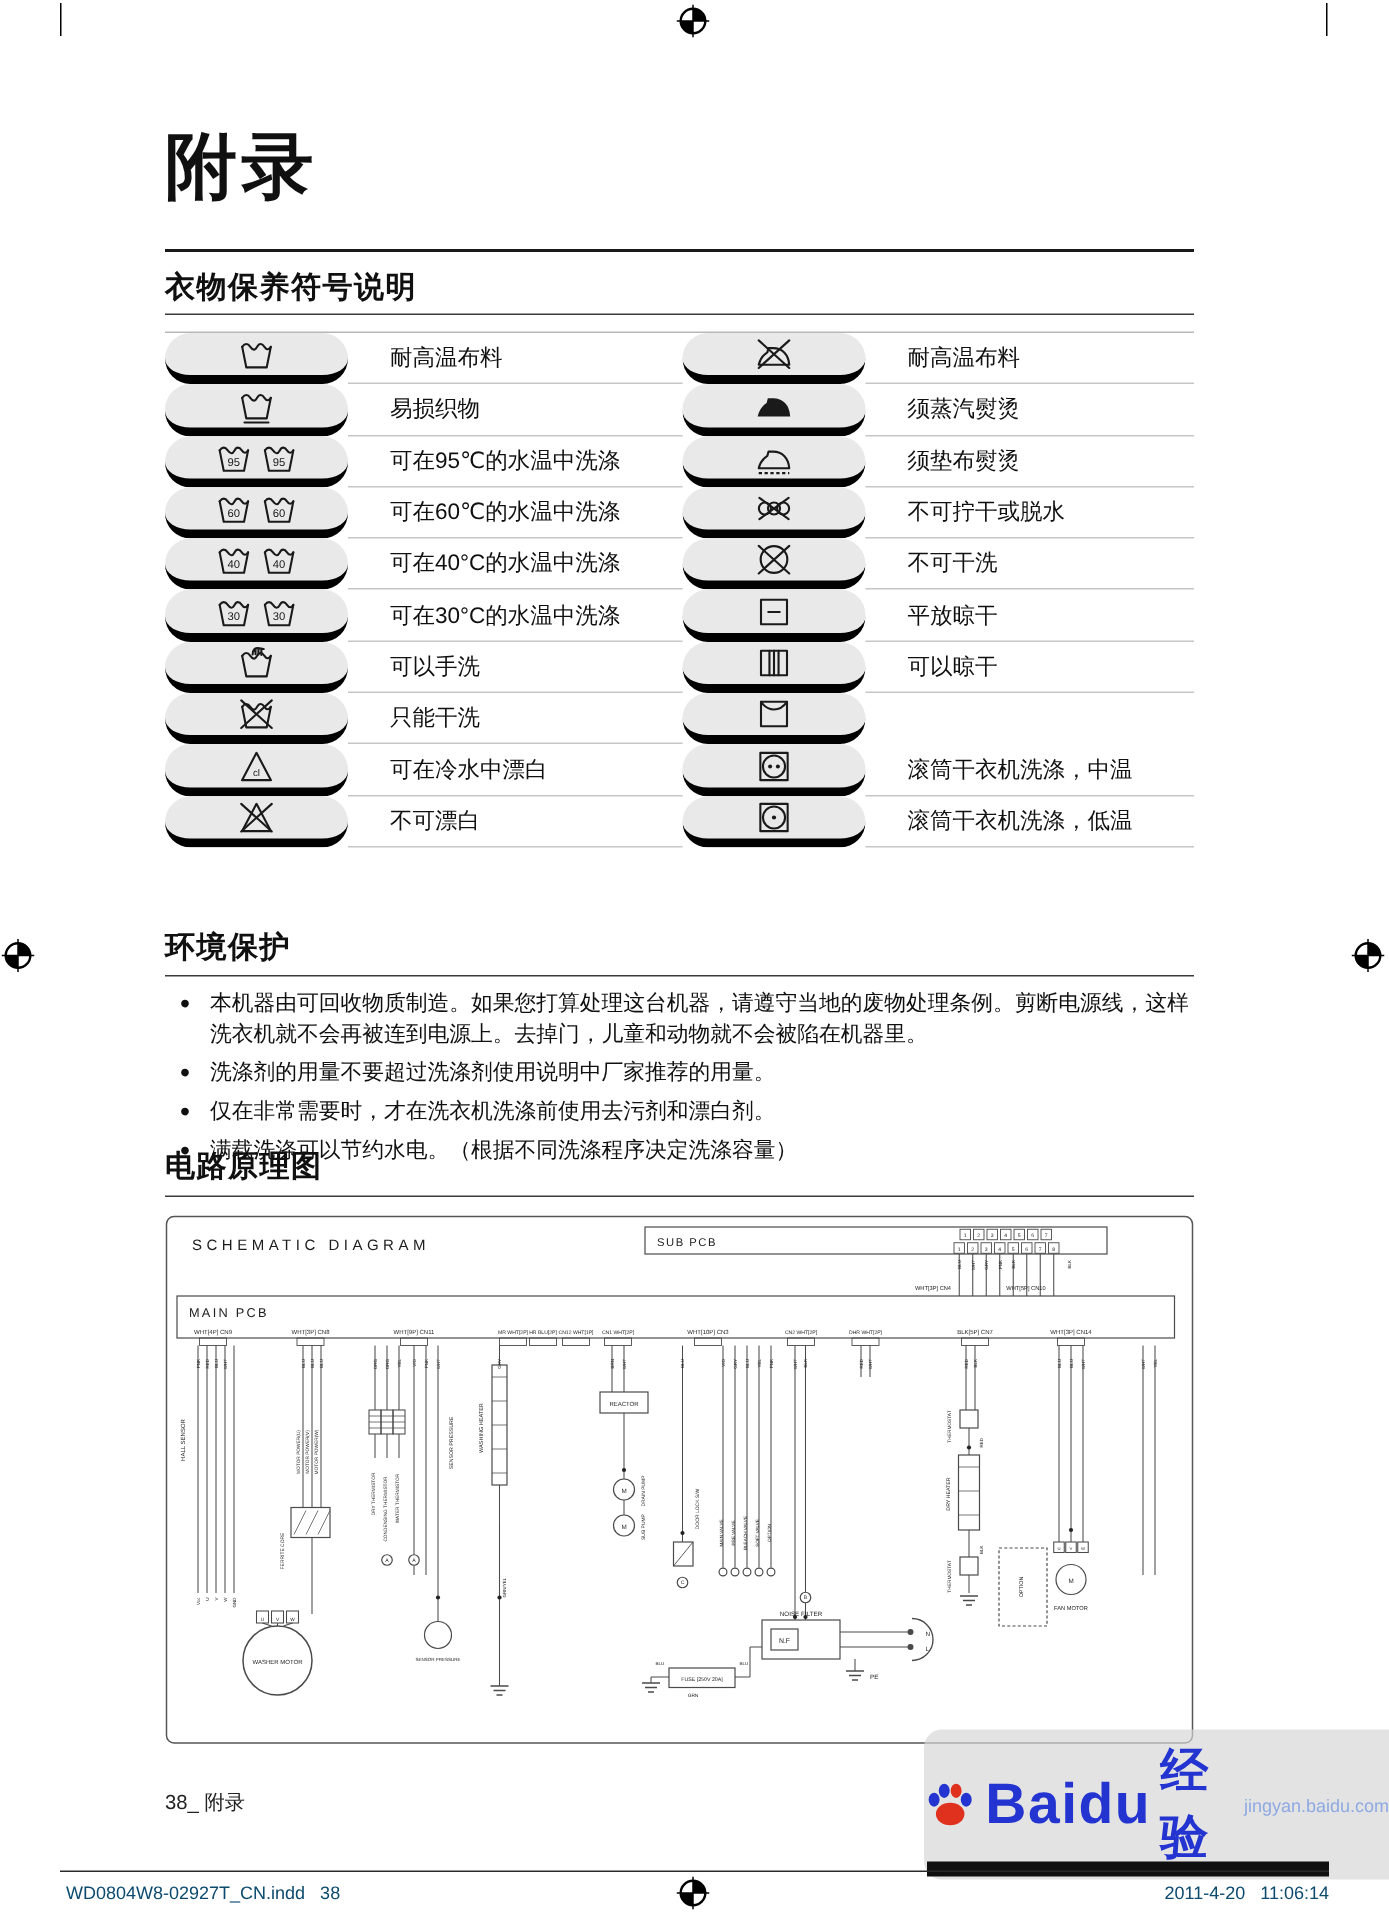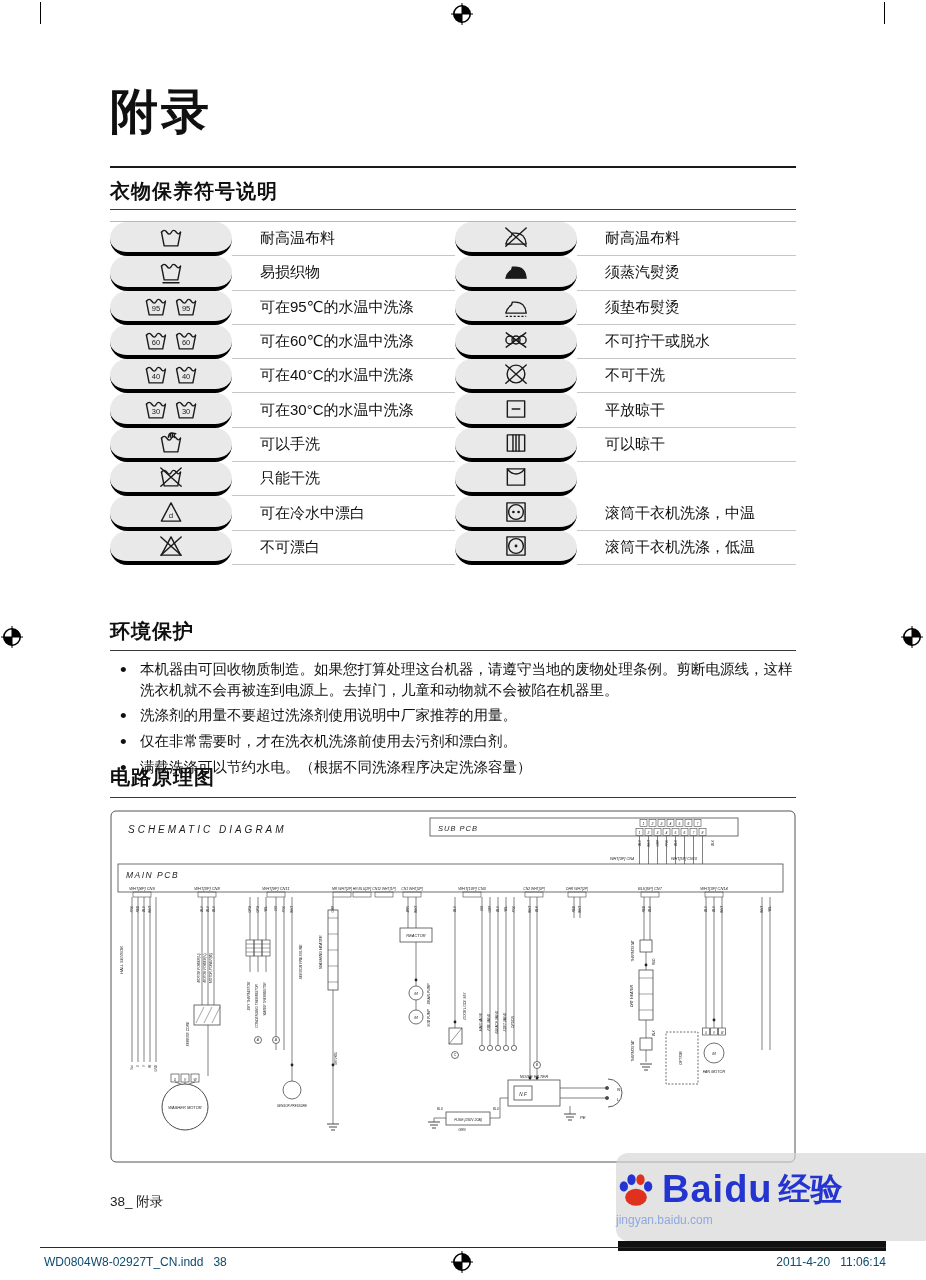--- a/index.html
+++ b/index.html
@@ -8,37 +8,37 @@
   .reg{position:absolute;}
   .tick{position:absolute;width:1px;height:22px;background:#000;}
   #page-title{position:absolute;left:110px;top:84px;font-size:48px;font-weight:700;letter-spacing:3px;line-height:1.15;}
   .rule{position:absolute;left:110px;width:686px;background:#1a1a1a;}
   .rule-title{top:166px;height:2px;}
   .rule-thin{height:1px;background:#3a3a3a;}
   .h2{position:absolute;left:110px;font-size:20px;font-weight:700;letter-spacing:1px;}
   #care-heading{top:178px;}
   #care-table{position:absolute;left:110px;top:221px;width:686px;border-top:1px solid #b8b8b8;}
   .care-row{display:flex;height:34.3px;}
-  .cell-sym{width:122px;background:#e9e9e9;border-bottom:4px solid #000000;display:flex;align-items:center;justify-content:center;box-sizing:border-box;border-radius:17px;}
+  .cell-sym{width:122px;background:#e9e9e9;border-bottom:6px solid #000000;display:flex;align-items:center;justify-content:center;box-sizing:border-box;border-radius:17px;}
   .cell-sym.right{width:122px;}
   .cell-label{box-sizing:border-box;border-bottom:1px solid #c6c6c6;display:flex;align-items:center;padding-left:28px;font-size:15px;}
   .cell-label.l{width:223px;}
   .cell-label.r{width:219px;}
   #env-heading{top:618px;}
   .rule-env{top:650px;}
   .rule-care{top:209px;}
   #env-list{position:absolute;left:110px;top:659px;width:686px;}
   .env-item{position:relative;padding-left:30px;font-size:14.5px;line-height:1.43;margin-bottom:5px;}
   .env-item::before{content:"•";position:absolute;left:10px;top:-3px;font-size:19px;}
   #circuit-heading{top:764px;}
   .rule-circuit{top:797px;}
-  #schematic{position:absolute;left:110px;top:810px;width:766px;height:353px;font-style:italic;}
+  #schematic{position:absolute;left:110px;top:810px;width:766px;height:353px;}
   #schematic text{fill:#1c1c1c;font-family:"Liberation Sans","DejaVu Sans",sans-serif;}
   #page-footer{position:absolute;left:110px;top:1193px;font-size:13.5px;color:#222;}
-  .watermark{position:absolute;right:0;top:1153px;width:310px;height:88px;background:rgba(213,213,213,0.68);border-radius:12px 0 0 12px;display:flex;flex-direction:column;align-items:flex-start;justify-content:center;}
+  .watermark{position:absolute;right:0;top:1153px;width:310px;height:100px;background:rgba(213,213,213,0.68);border-radius:12px 0 0 12px;display:flex;flex-direction:row;align-items:center;justify-content:center;}
   .wm-row{display:flex;align-items:center;}
   .paw{width:40px;height:36px;margin-right:6px;}
   .wm-brand{font-size:38px;font-weight:700;color:var(--brand,#2334d0);letter-spacing:1px;}
   .wm-suffix{font-size:32px;font-weight:700;color:var(--brand,#2334d0);margin-left:6px;}
   .wm-url{font-size:12px;margin-top:1px;}
   .black-bar{position:absolute;left:618px;top:1241px;width:268px;height:10px;background:#101010;}
   .rule-bottom{position:absolute;left:40px;top:1247px;width:846px;height:1px;background:#2a2a2a;}
   .print-foot{position:absolute;top:1255px;font-size:12px;color:#0c4a6e;white-space:pre;}
   #print-left{left:44px;}
   #print-right{right:40px;}

